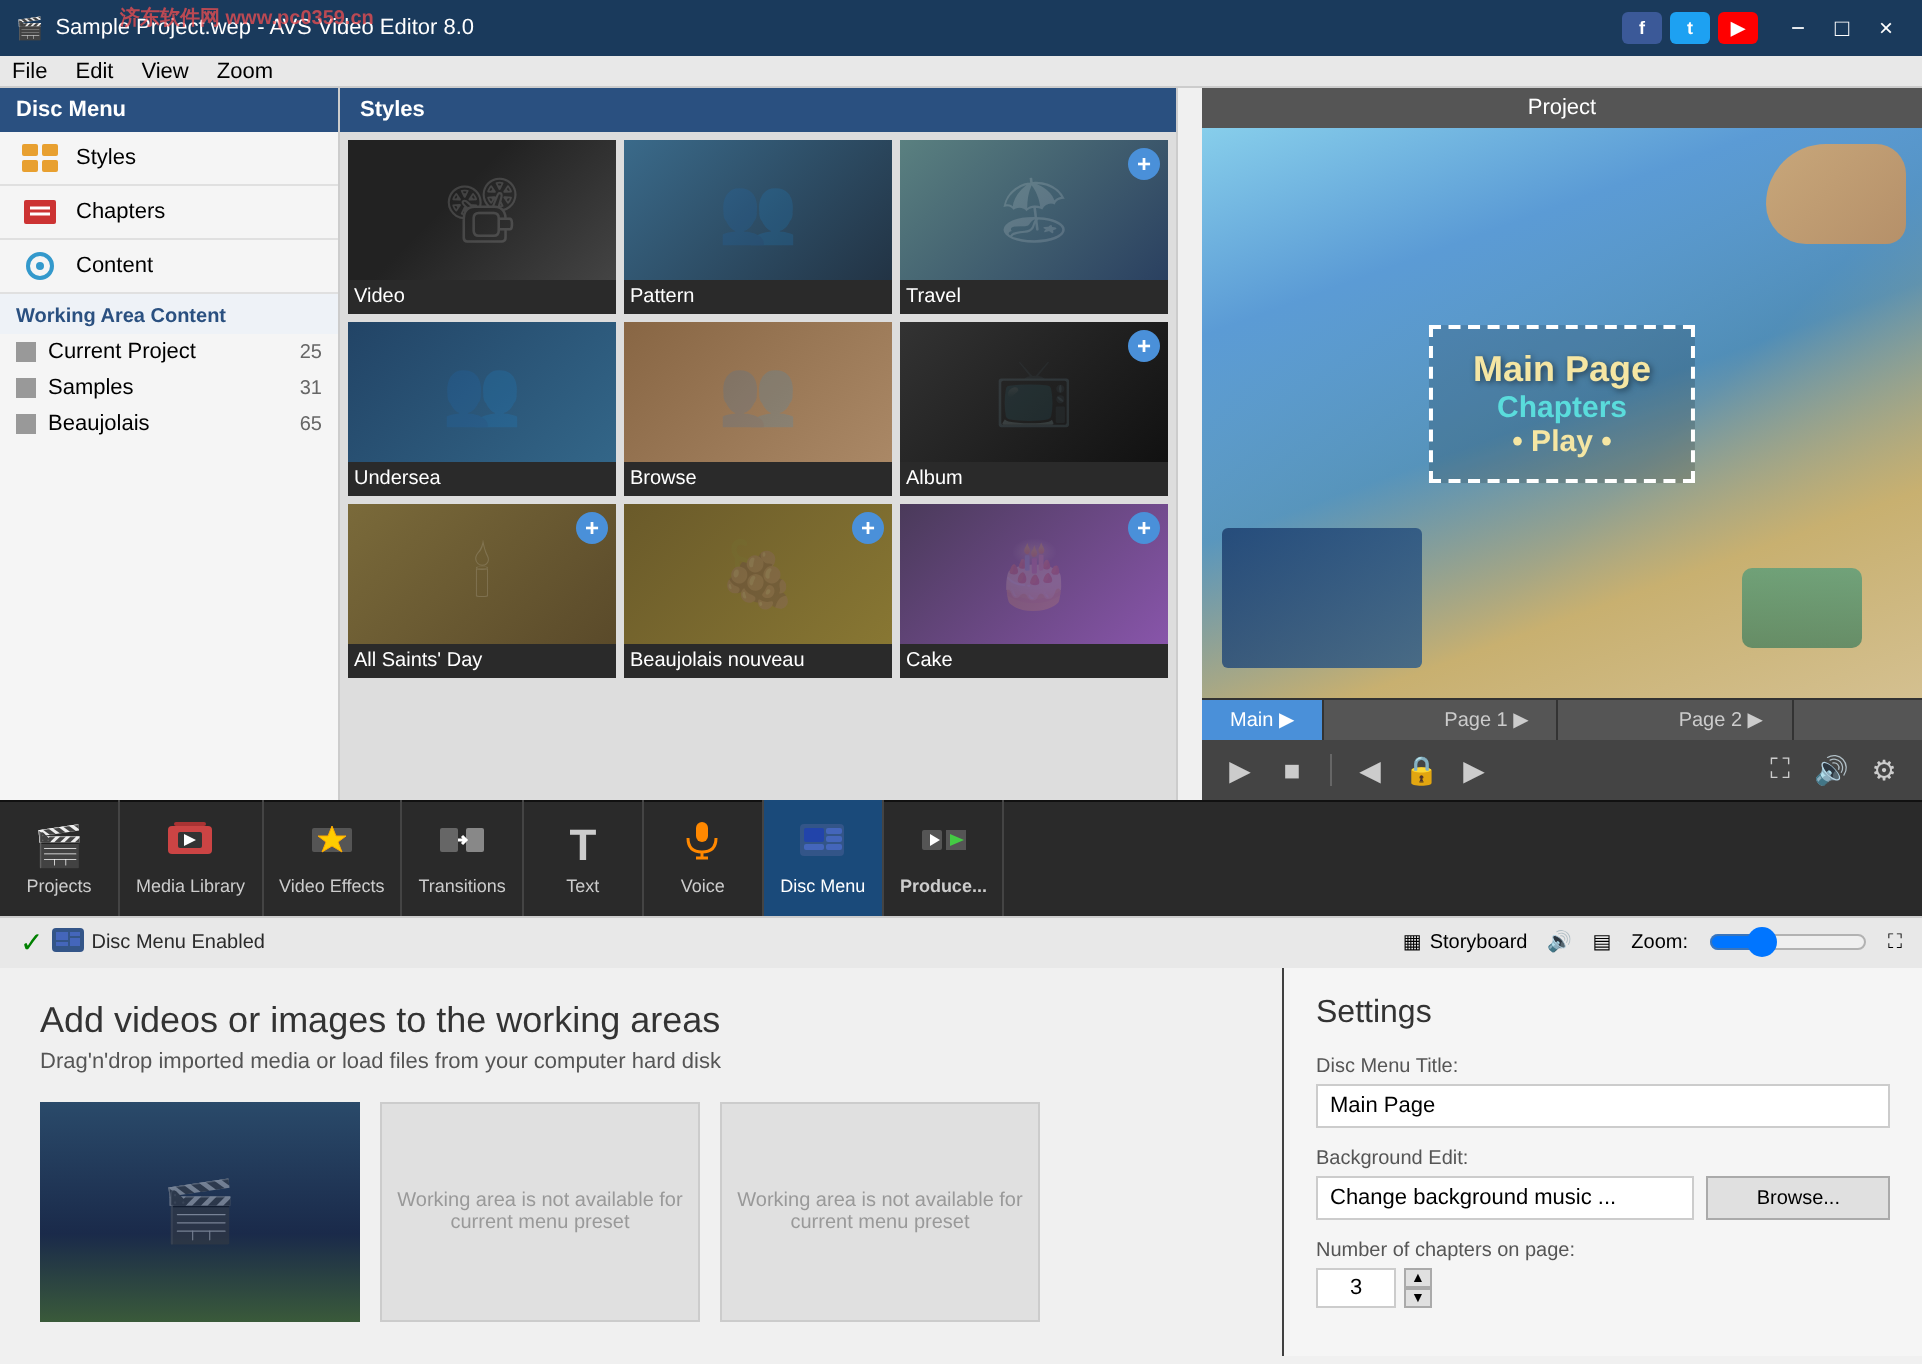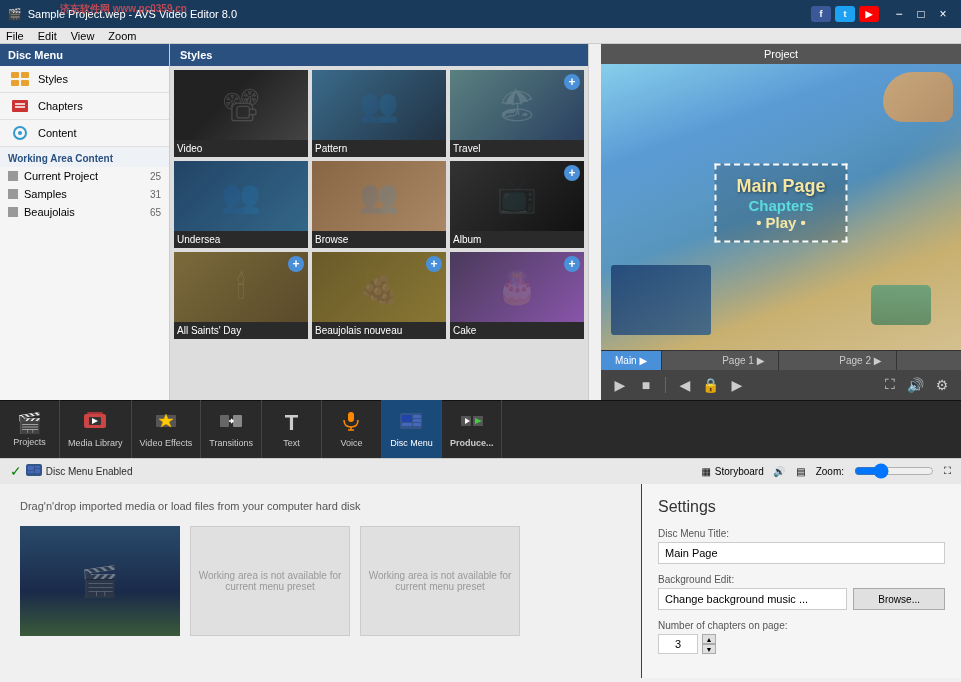--- a/index.html
+++ b/index.html
@@ -808,20 +808,21 @@
       <span>Zoom:</span>
       <input type="range" min="1" max="100" value="30" style="width: 80px;">
       <span>⛶</span>
     </div>
   </div>
 
   <div class="bottom-area">
     <div style="display:flex;flex:1;">
 
       <div class="working-left">
+        <div class="working-title">Add videos or images to the working areas</div>
         <div class="working-subtitle">Drag'n'drop imported media or load files from your computer hard disk</div>
         <div class="drop-zones">
 
           <div class="drop-zone has-content" style="background:linear-gradient(180deg,#2a4a6a 0%, #1a2a4a 60%, #3a5a3a 100%);border:none;">
             <div style="width:100%;height:100%;display:flex;align-items:center;justify-content:center;opacity:0.8;">
               <span style="font-size:30px;color:rgba(100,150,200,0.5);">🎬</span>
             </div>
           </div>
 
           <div class="drop-zone">

